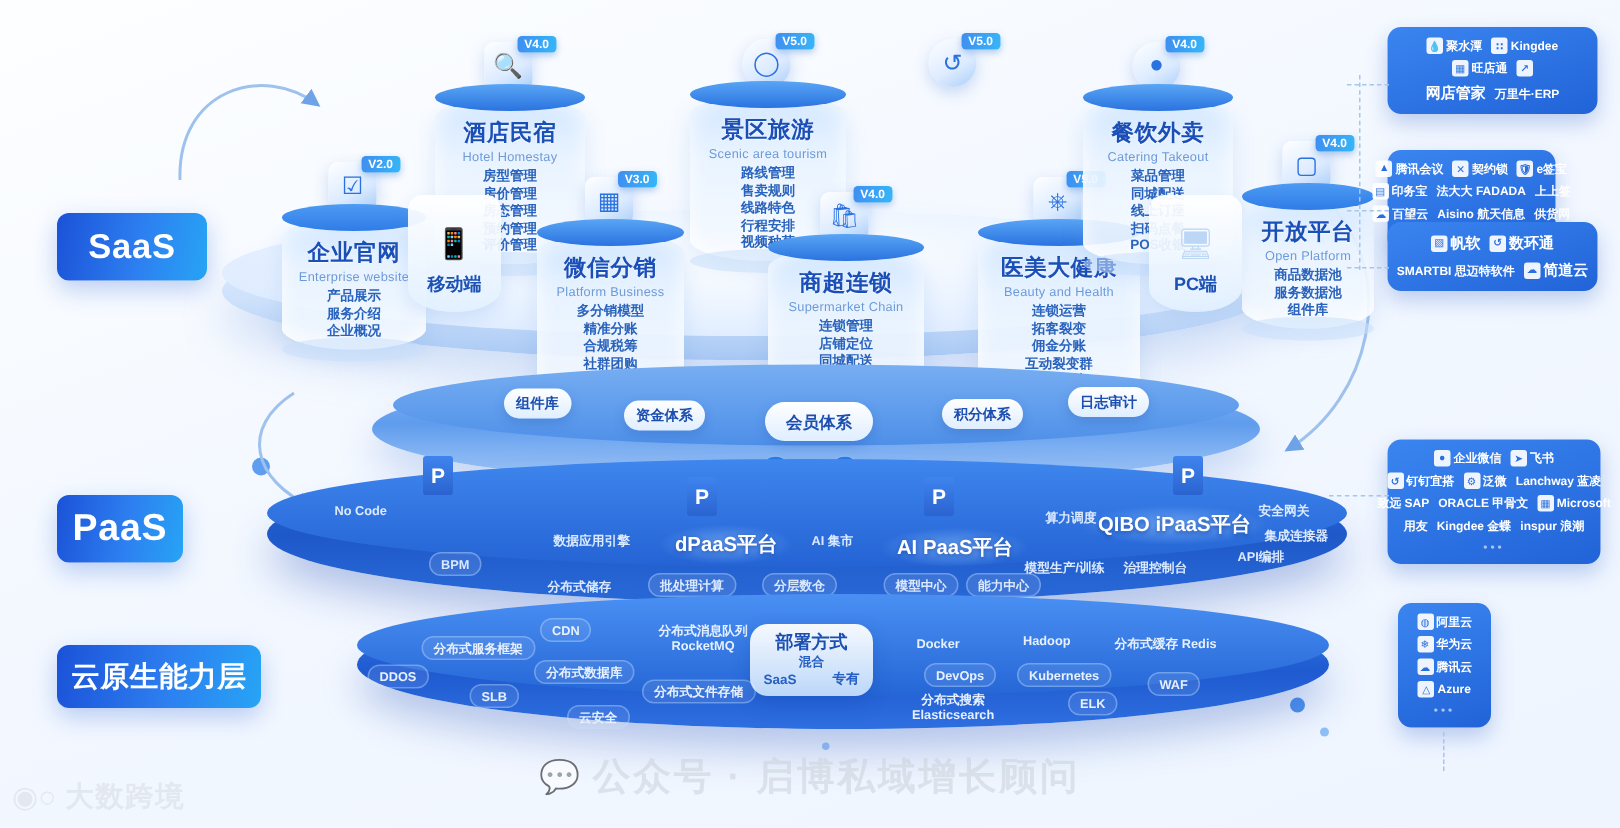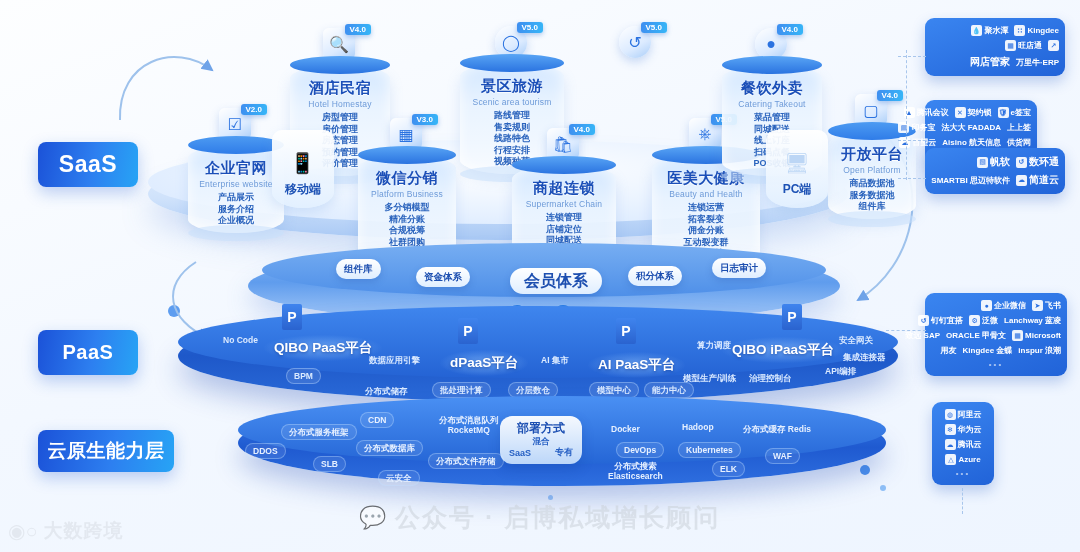--- a/index.html
+++ b/index.html
@@ -17,21 +17,21 @@
     position: absolute;
     display: flex; align-items: center; justify-content: center;
     background: linear-gradient(100deg, #1b52d8 0%, #2d7ff0 55%, #27a4f5 100%);
     color: #fff;
     border-radius: 8px;
     box-shadow: 0 6px 16px rgba(30,90,210,.28);
     letter-spacing: .5px;
     white-space: nowrap;
   }
   #tag-saas { left: 38px; top: 142px; width: 100px; height: 45px; font-size: 23px; font-weight: bold; }
-  #tag-paas { left: 38px; top: 330px; width: 100px; height: 45px; font-size: 20px; font-weight: bold; }
+  #tag-paas { left: 38px; top: 330px; width: 84px; height: 45px; font-size: 25px; font-weight: bold; }
   #tag-cloud { left: 38px; top: 430px; width: 136px; height: 42px; font-size: 19px; font-weight: bold; }
 
   
   #saas-disc {
     position: absolute; left: 148px; top: 148px; width: 700px; height: 92px;
     border-radius: 50%;
     background: linear-gradient(180deg, #e8f2ff 0%, #cfe2fb 55%, #a8c8f4 100%);
     box-shadow: 0 16px 30px rgba(90,140,220,.25);
   }
   #saas-disc-top {
@@ -122,21 +122,21 @@
   .caas-node {
     position: absolute;
     display: flex; align-items: center; justify-content: center;
     height: 20px; padding: 0 8px;
     border-radius: 11px;
     background: linear-gradient(180deg, #ffffff 0%, #dfeeff 100%);
     color: #1d4fb0; font-size: 9.5px; font-weight: bold;
     box-shadow: 0 3px 7px rgba(40,90,180,.28);
     white-space: nowrap;
   }
-  .caas-node.big { height: 26px; font-size: 16px; padding: 0 14px; border-radius: 14px; }
+  .caas-node.big { height: 26px; font-size: 11px; padding: 0 14px; border-radius: 14px; }
   #caas-label {
     position: absolute; left: 0; right: 0; top: 300px;
     text-align: center; font-size: 24px; font-weight: bold;
     color: #2a7de6; letter-spacing: 1px;
     text-shadow: 0 1px 2px rgba(255,255,255,.7);
   }
   .pillar {
     position: absolute; width: 20px; height: 26px;
     background: linear-gradient(180deg, #3f84ee, #2a63cf);
     color: #fff; font-size: 14px; font-weight: bold;
@@ -209,21 +209,21 @@
 
   
   .panel {
     position: absolute;
     border-radius: 9px;
     background: linear-gradient(160deg, #3a85f0 0%, #2163d8 100%);
     box-shadow: 0 6px 14px rgba(35,90,195,.28);
     padding: 7px 6px;
     display: flex; flex-direction: column; gap: 4px;
   }
-  .logo-row { display: flex; gap: 6px; align-items: center; justify-content: flex-end; flex-wrap: nowrap; }
+  .logo-row { display: flex; gap: 6px; align-items: center; justify-content: center; flex-wrap: nowrap; }
   .logo {
     display: flex; align-items: center; gap: 2px;
     color: #fff; font-size: 8px; font-weight: bold; white-space: nowrap;
   }
   .logo .mark {
     width: 11px; height: 11px; border-radius: 2px;
     background: rgba(255,255,255,.92);
     display: flex; align-items: center; justify-content: center;
     color: #2a6fe0; font-size: 7px;
   }
@@ -440,21 +440,20 @@
   <div id="caas-label">CaaS</div>
 
   <div id="paas-disc"></div>
   <div id="paas-disc-top"></div>
 
   <div class="pillar" style="left:282px; top:304px;">P</div>
   <div class="pillar" style="left:458px; top:318px;">P</div>
   <div class="pillar" style="left:616px; top:318px;">P</div>
   <div class="pillar" style="left:782px; top:304px;">P</div>
 
-  <div class="paas-main" style="left:264px; top:335px;">QIBO PaaS平台</div>
   <div class="paas-main" style="left:440px; top:350px;">dPaaS平台</div>
   <div class="paas-main" style="left:588px; top:352px;">AI PaaS平台</div>
   <div class="paas-main" style="left:722px; top:337px;">QIBO iPaaS平台</div>
 
   <div class="paas-chip bare" style="left:216px; top:333px;">No Code</div>
   <div class="paas-chip" style="left:286px; top:368px;">BPM</div>
   <div class="paas-chip bare" style="left:362px; top:353px;">数据应用引擎</div>
   <div class="paas-chip bare" style="left:358px; top:370px;margin-top:14px;">分布式储存</div>
   <div class="paas-chip" style="left:432px; top:382px;">批处理计算</div>
   <div class="paas-chip" style="left:508px; top:382px;">分层数仓</div>

